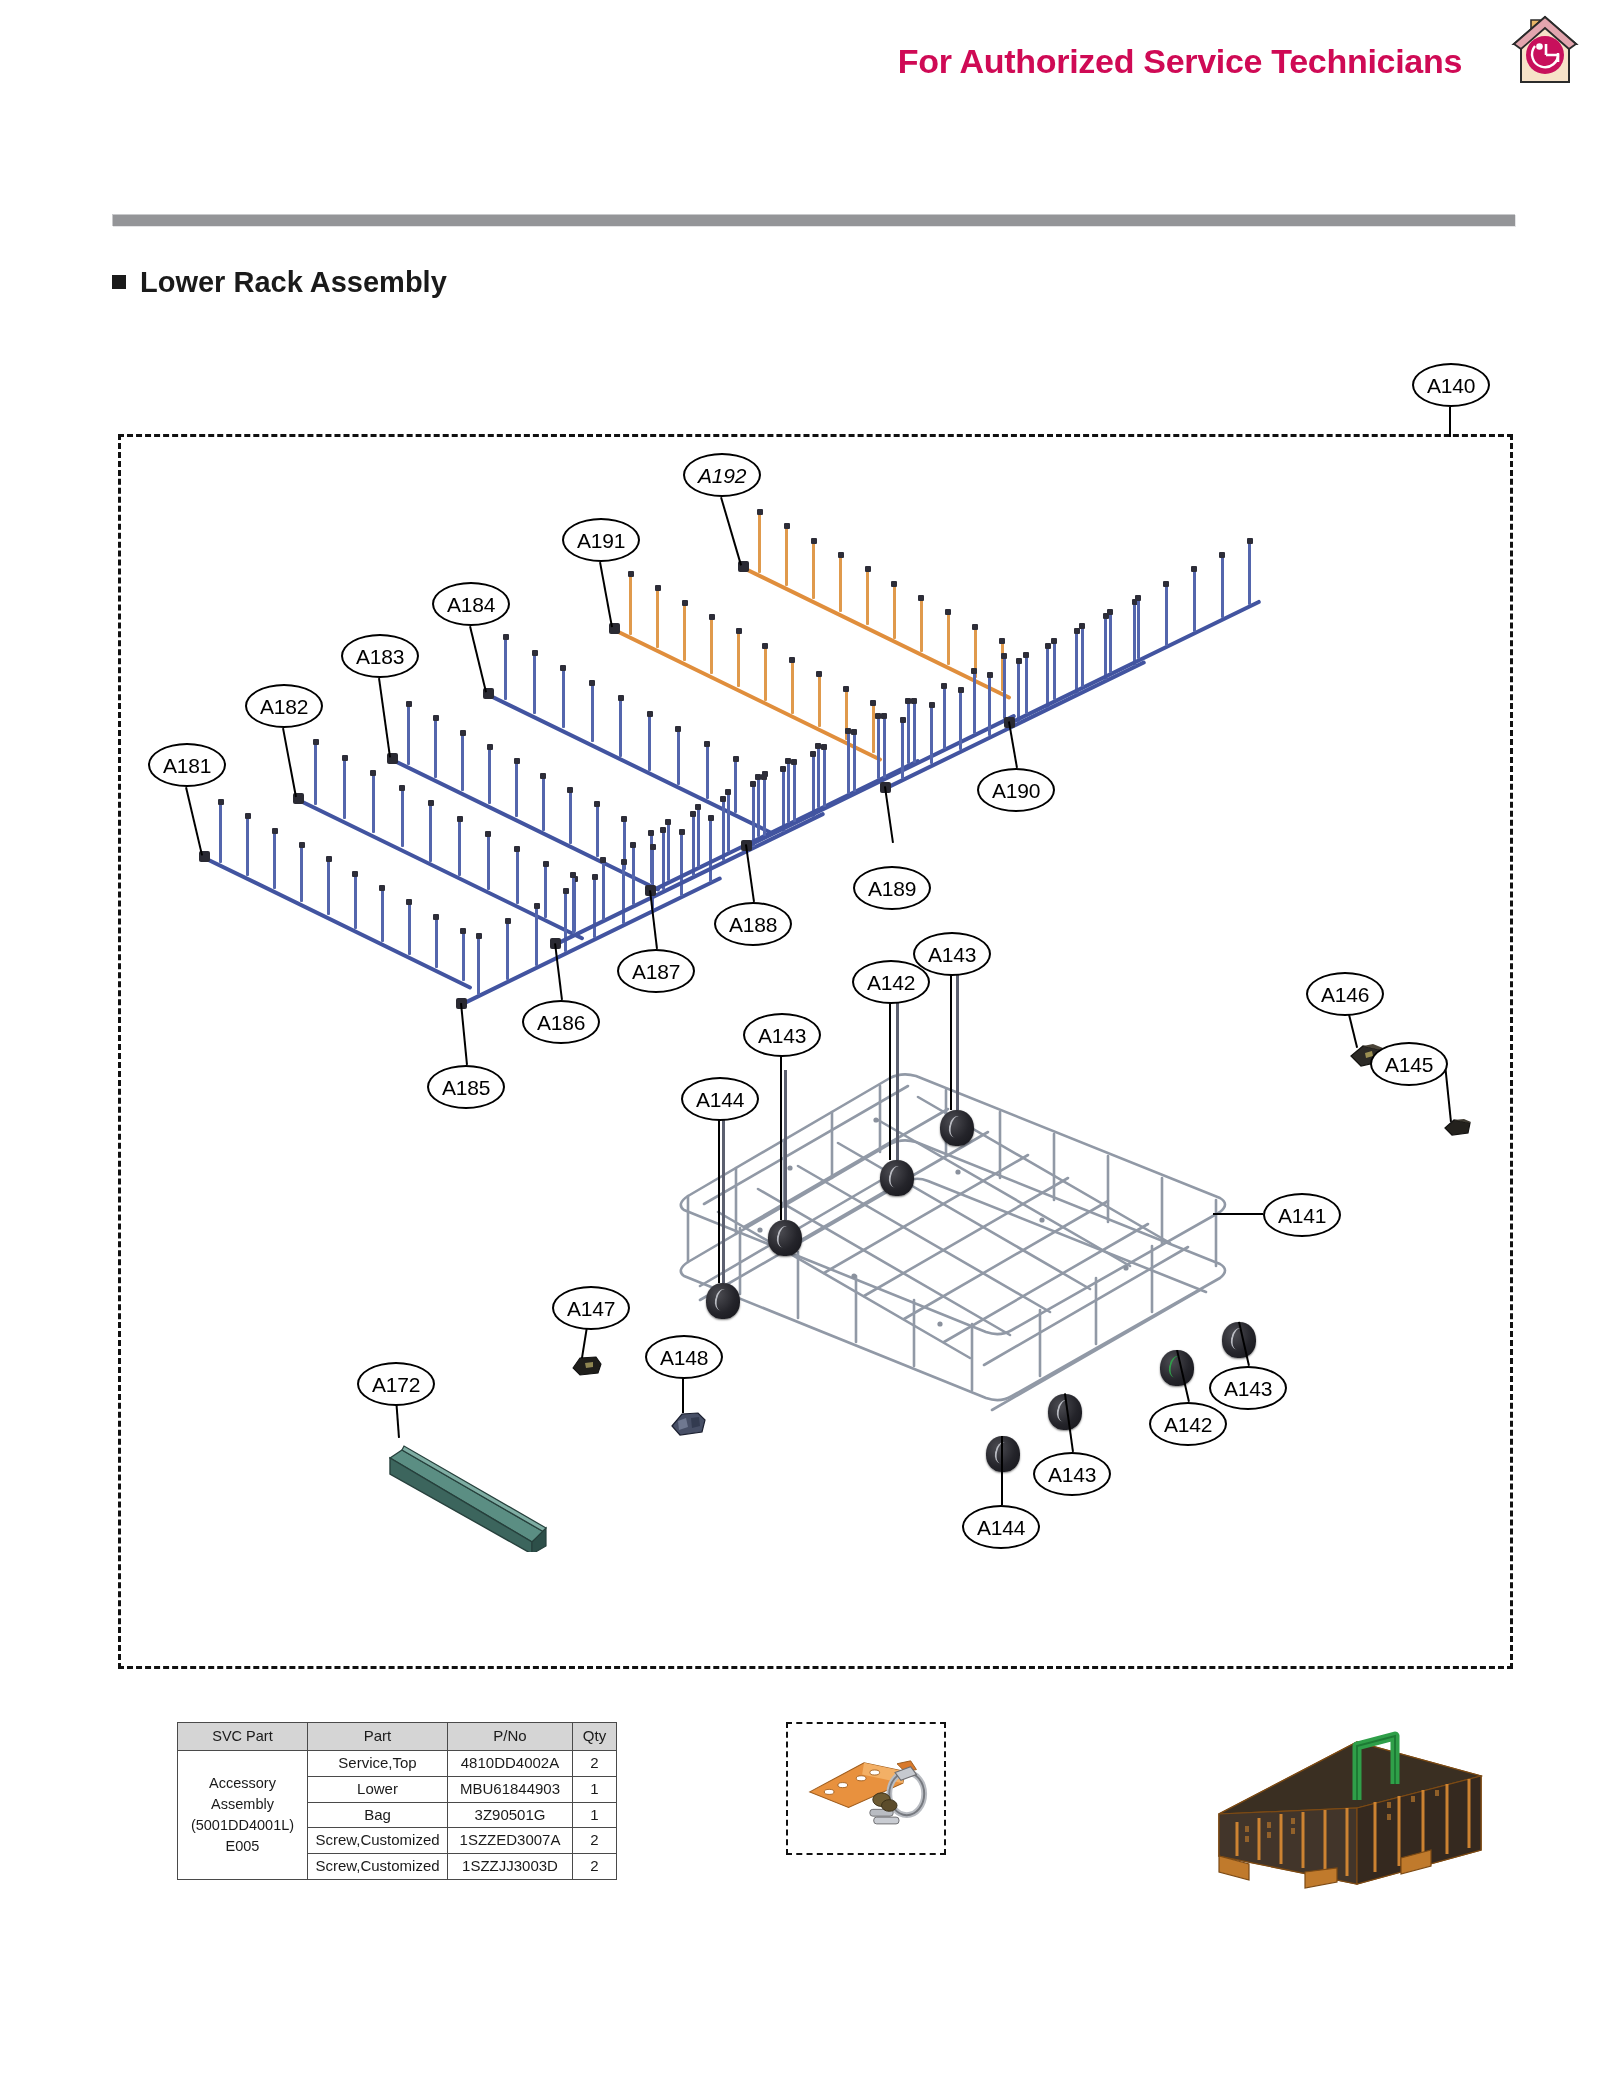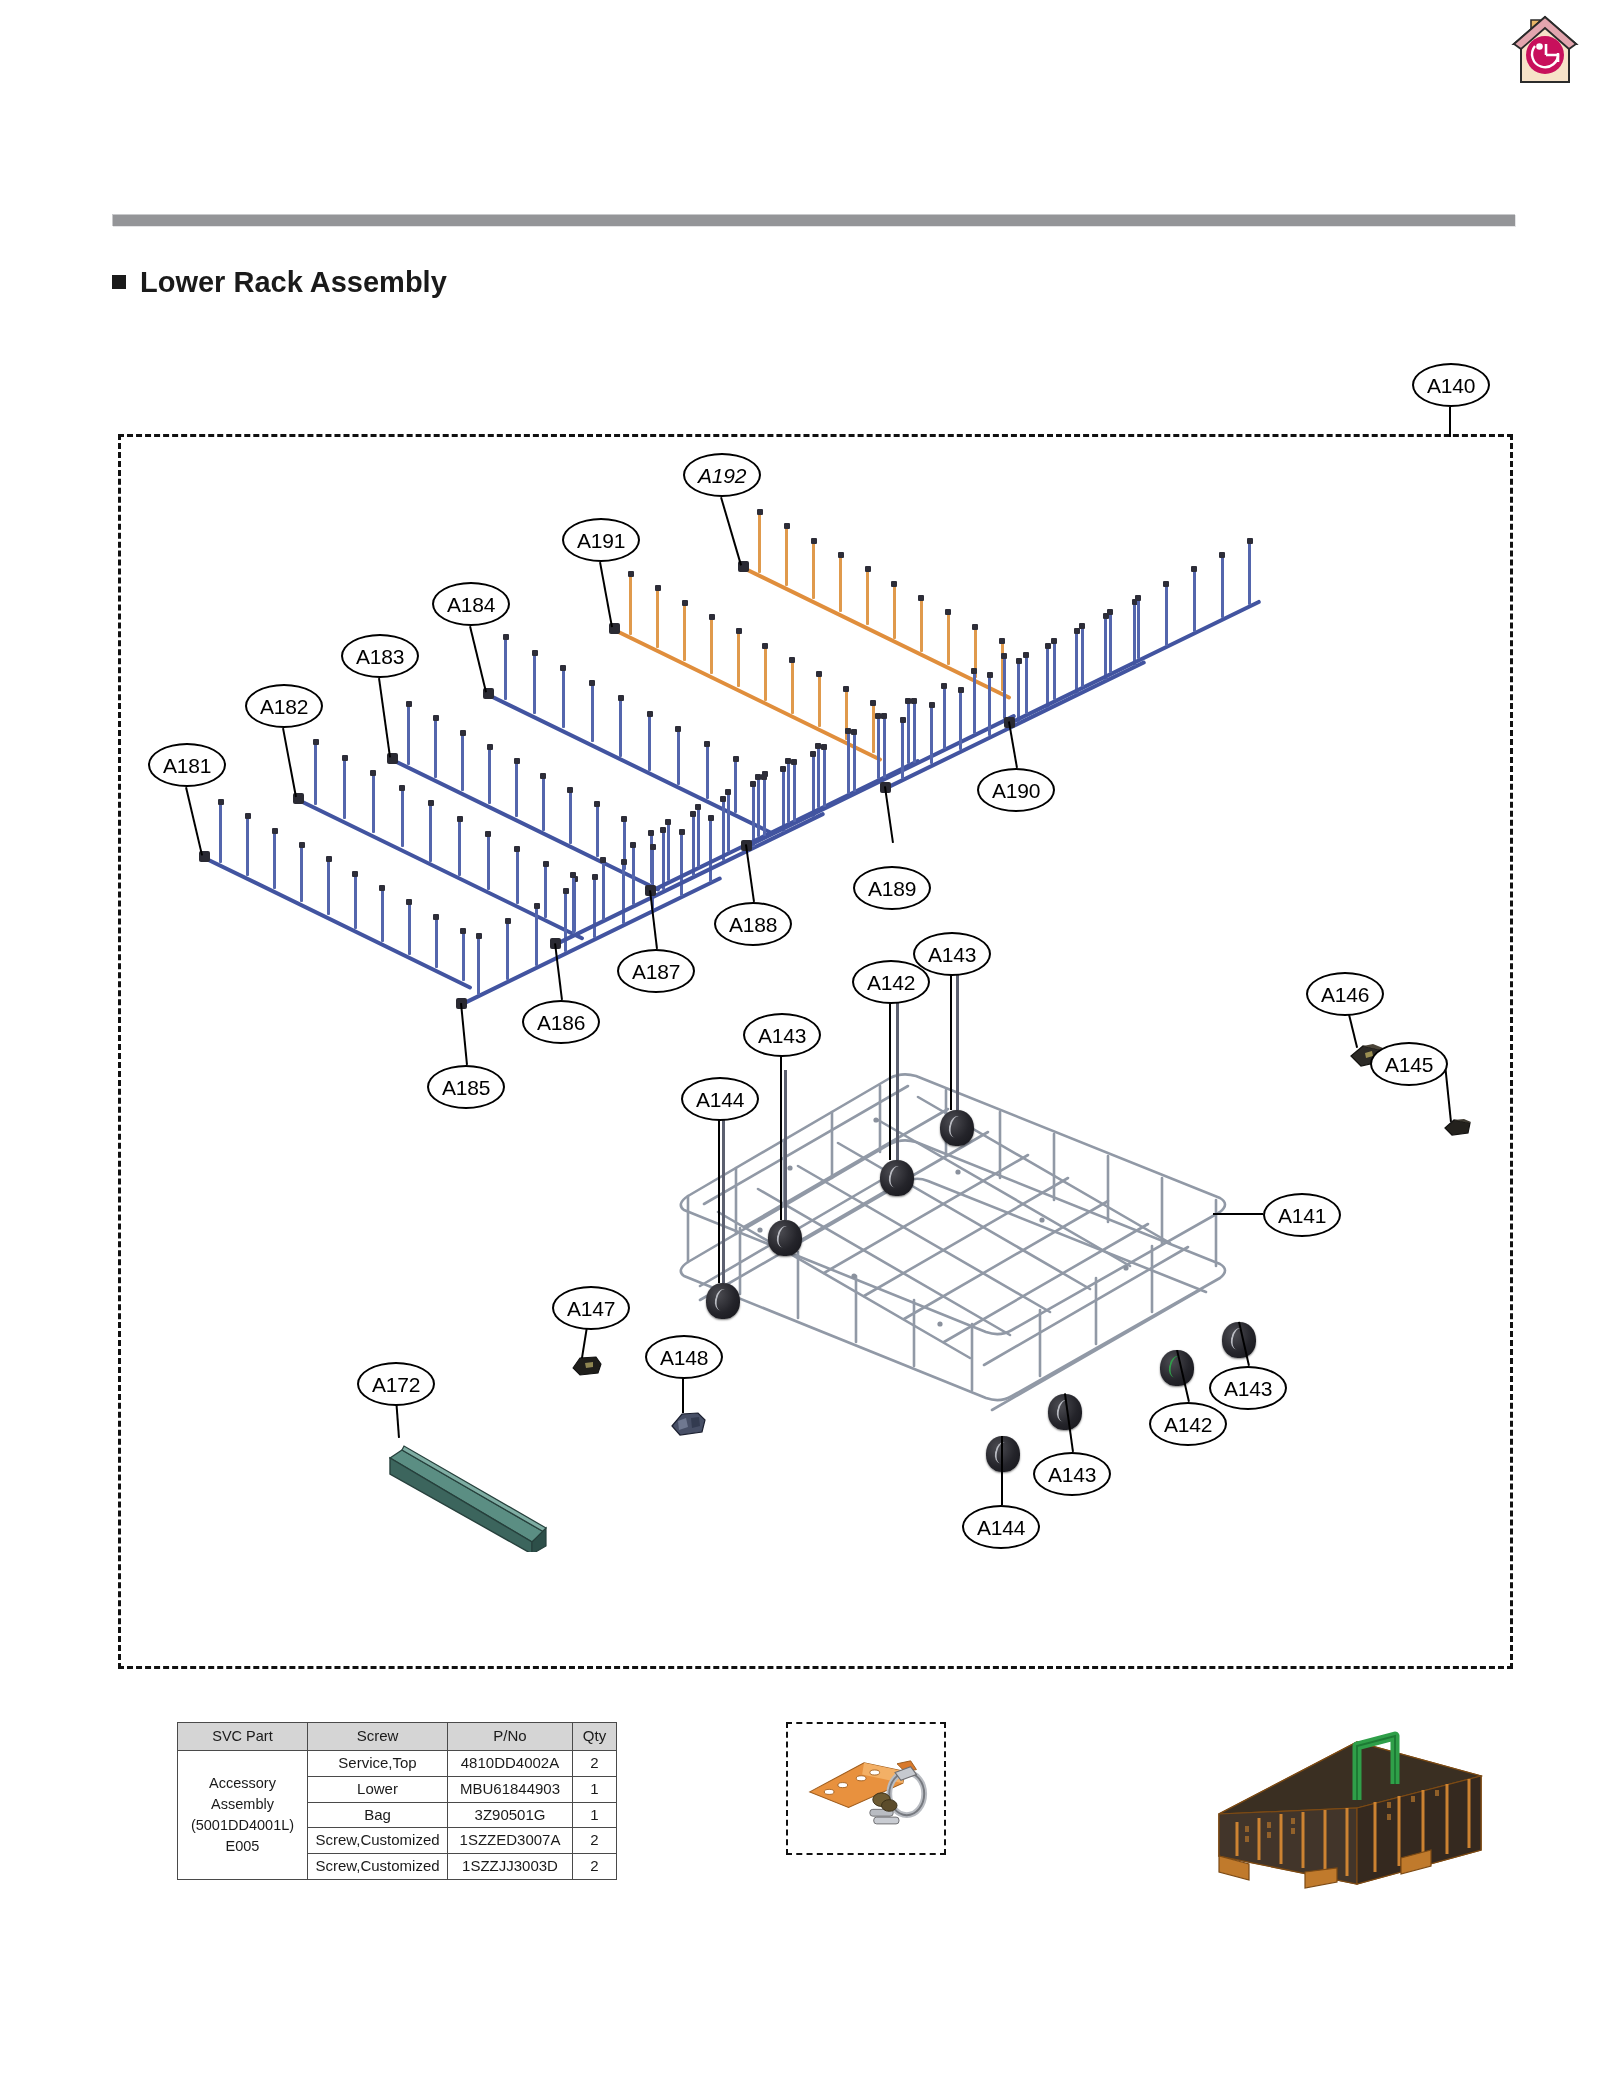--- a/index.html
+++ b/index.html
@@ -213,20 +213,21 @@
     font-size: 21px;
     color: #2b2b2b;
     letter-spacing: 1px;
   }
 </style>
 </head>
 <body>
 
 <div id="page">
 
+  <div id="header-title">For Authorized Service Technicians</div>
 
   <svg id="lg-logo" viewBox="0 0 82 86">
     <polygon points="27,23 27,12 36,12 36,16" fill="#e8b768" stroke="#2b2b2b" stroke-width="1.6"></polygon>
     <polygon points="10,36 41,9 72,36 65,36 65,74 17,74 17,36" fill="#f7e2c8" stroke="#2b2b2b" stroke-width="2"></polygon>
     <polygon points="41,9 72,36 65,41 41,20 17,41 10,36" fill="#e3a5ae" stroke="#2b2b2b" stroke-width="1.8"></polygon>
     <circle cx="41" cy="47" r="19" fill="#c8105c"></circle>
     <circle cx="35.5" cy="38.5" r="3.3" fill="#ffffff"></circle>
     <path d="M31 38 A13 13 0 1 0 54 45" fill="none" stroke="#ffffff" stroke-width="2.4"></path>
     <path d="M42 47 h12 v7" fill="none" stroke="#ffffff" stroke-width="2.6"></path>
     <path d="M42 36 v11" fill="none" stroke="#ffffff" stroke-width="2.6"></path>
@@ -733,21 +734,21 @@
     <polygon points="8,24 20,16 162,98 150,108" fill="#5b8e83" stroke="#26403c" stroke-width="1.4"></polygon>
     <polygon points="8,24 8,40 150,120 150,108" fill="#3c655d" stroke="#26403c" stroke-width="1.4"></polygon>
     <polygon points="20,16 22,12 164,94 162,98" fill="#7fada3" stroke="#26403c" stroke-width="1.2"></polygon>
     <polygon points="150,108 150,120 164,112 164,94" fill="#2d4f49" stroke="#26403c" stroke-width="1.2"></polygon>
   </svg>
 
   <table id="svc-table">
     <thead>
       <tr>
         <th class="col-svc">SVC Part</th>
-        <th class="col-part">Screw</th>
+        <th class="col-part">Part</th>
         <th class="col-pno">P/No</th>
         <th class="col-qty">Qty</th>
       </tr>
     </thead>
     <tbody id="svc-tbody">
         <tr>
           <td class="col-svc" rowspan="5">
             <div>Accessory</div>
             <div>Assembly</div>
             <div>(5001DD4001L)</div>

